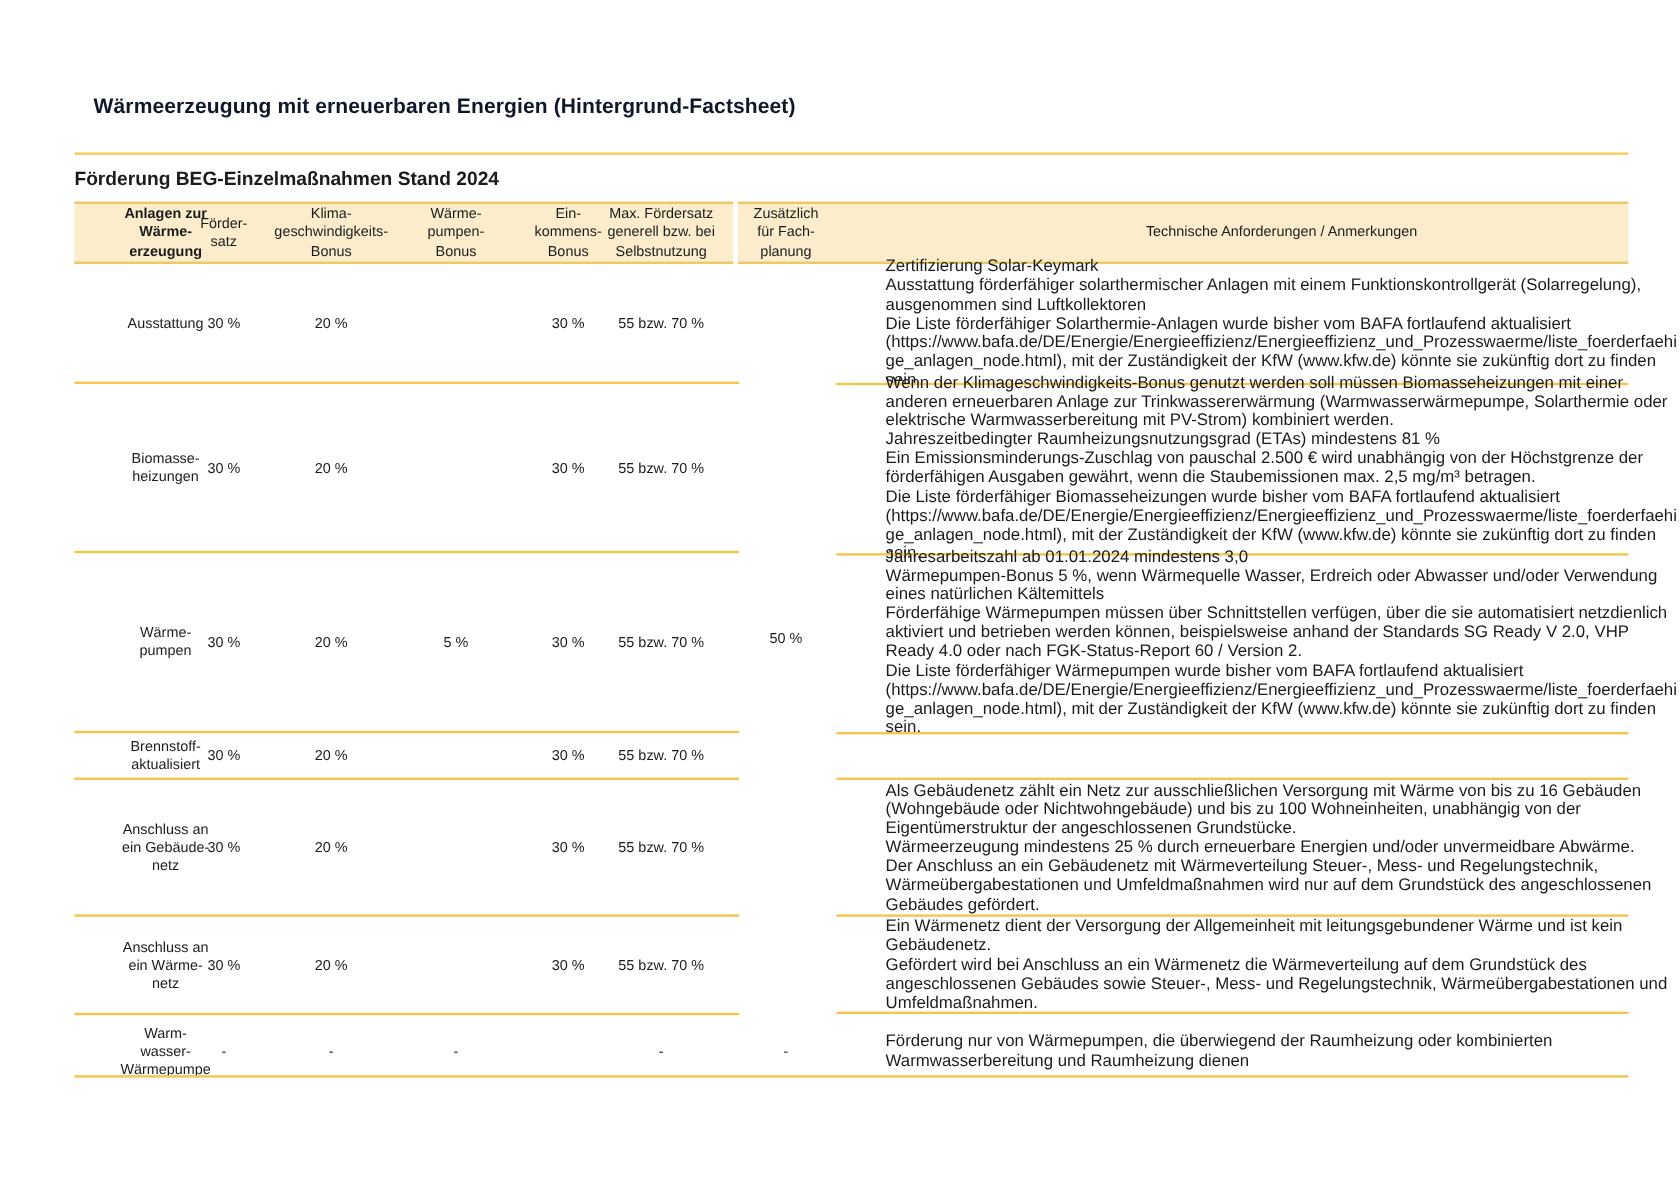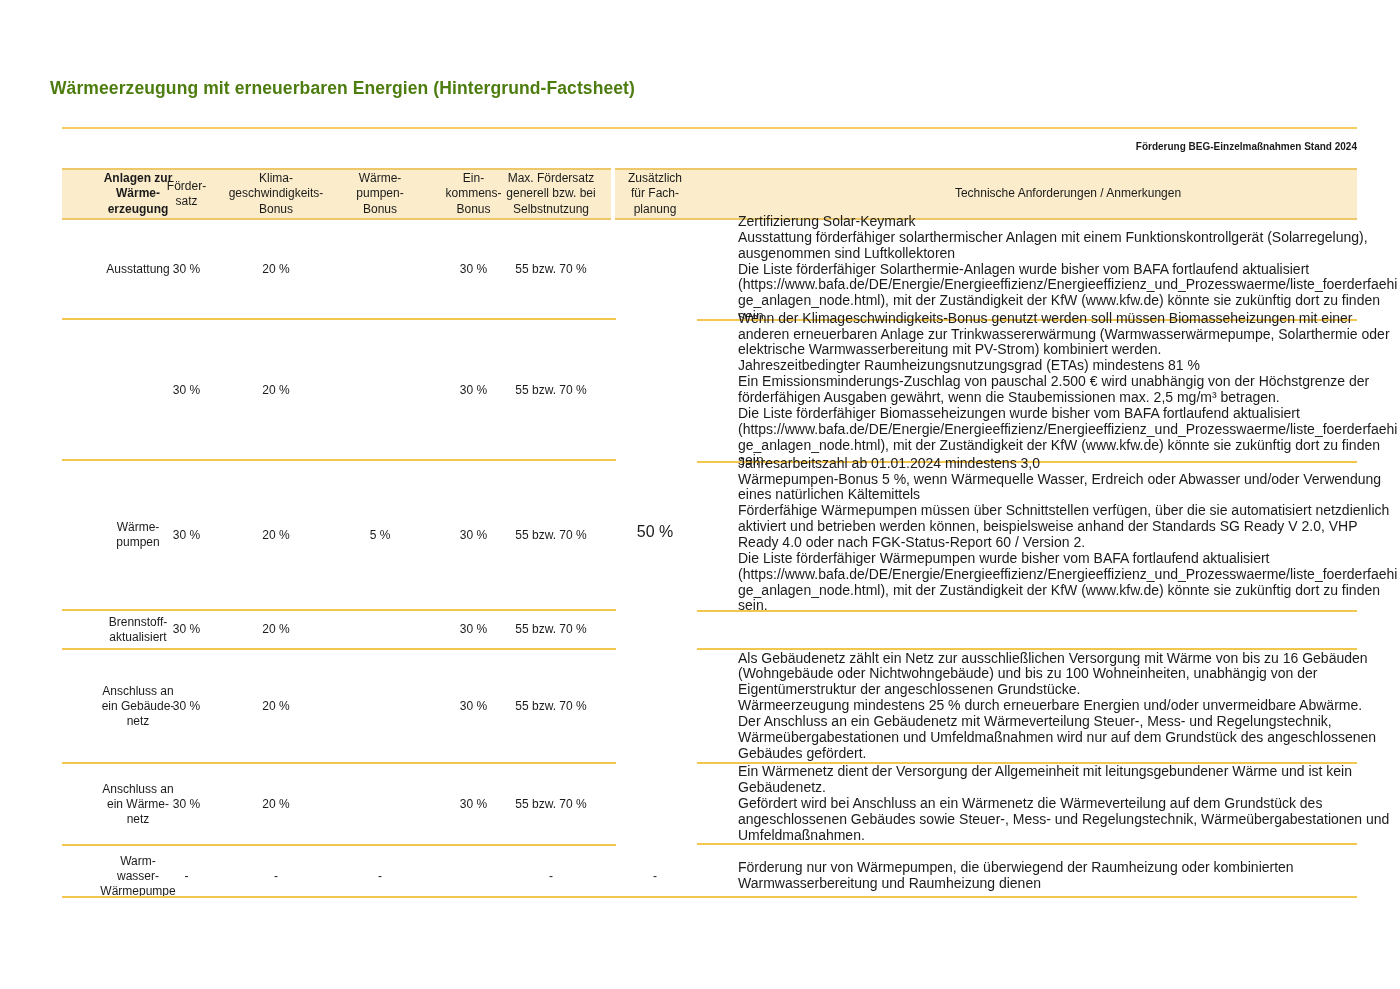--- a/index.html
+++ b/index.html
@@ -3,22 +3,22 @@
 <meta charset="utf-8">
 <style>
   html,body{margin:0;padding:0;background:#ffffff;}
   body{
     width:1400px;height:989px;position:relative;overflow:hidden;
     font-family:"Liberation Sans", sans-serif;color:#1b1b1b;
     -webkit-font-smoothing:antialiased;
   }
   .abs{position:absolute;}
   
-  .title{left:50px;top:78px;font-size:17.5px;font-weight:700;color:#4d7c0f;letter-spacing:0.1px;}
-  .caption{left:62px;top:141px;width:1295px;text-align:right;font-size:10px;font-weight:700;}
+  .title{left:78px;top:78px;font-size:17.5px;font-weight:700;color:#0f172a;letter-spacing:0.1px;}
+  .caption{left:62px;top:141px;width:1295px;text-align:left;font-size:16px;font-weight:700;}
   
   .hline{height:2px;background:#f3c64e;}
   .line-top{left:62px;top:127px;width:1295px;background:#f6cd5e;}
   .line-bottom{left:62px;top:896px;width:1295px;}
   .sep-l{left:62px;width:554px;}
   .sep-r{left:697px;width:660px;}
   
   .hband{top:168px;height:52px;background:#fbedcb;border-top:2px solid #eec868;border-bottom:2px solid #eec868;box-sizing:border-box;}
   .hband-left{left:62px;width:549px;}
   .hband-right{left:615px;width:742px;}
@@ -41,21 +41,21 @@
   .row{left:0;width:1400px;}
   .cell{
     position:absolute;top:0;height:100%;display:flex;align-items:center;justify-content:center;
     text-align:center;font-size:12px;line-height:15px;white-space:pre-line;
   }
   .tech{
     justify-content:flex-start;text-align:left;font-size:14px;line-height:15.85px;
     white-space:pre-line;overflow-wrap:anywhere;
   }
   
-  .merged{left:615px;width:80px;top:221px;height:622px;display:flex;align-items:center;justify-content:center;font-size:16px;}
+  .merged{left:615px;width:80px;top:221px;height:622px;display:flex;align-items:center;justify-content:center;font-size:12px;}
 </style>
 </head>
 <body>
 
 <div class="abs title">Wärmeerzeugung mit erneuerbaren Energien (Hintergrund-Factsheet)</div>
 <div class="abs hline line-top"></div>
 <div class="abs caption">Förderung BEG-Einzelmaßnahmen Stand 2024</div>
 
 <div class="abs hband hband-left"></div>
 <div class="abs hband hband-right"></div>
@@ -91,20 +91,22 @@
   <div class="cell c5">30 %</div>
   <div class="cell c6">55 bzw. 70 %</div>
   <div class="cell c8 tech">Zertifizierung Solar-Keymark
 Ausstattung förderfähiger solarthermischer Anlagen mit einem Funktionskontrollgerät (Solarregelung), ausgenommen sind Luftkollektoren
 Die Liste förderfähiger Solarthermie-Anlagen wurde bisher vom BAFA fortlaufend aktualisiert (https://www.bafa.de/DE/Energie/Energieeffizienz/Energieeffizienz_und_Prozesswaerme/liste_foerderfaehige_anlagen_node.html), mit der Zuständigkeit der KfW (www.kfw.de) könnte sie zukünftig dort zu finden sein.</div>
 </div>
 <div class="abs hline sep-l" style="top:318px"></div>
 <div class="abs hline sep-r" style="top:319px"></div>
 
 <div class="abs row" style="top:320px;height:140px;">
+  <div class="cell c1">Biomasse-
+heizungen</div>
   <div class="cell c2">30 %</div>
   <div class="cell c3">20 %</div>
   <div class="cell c4"></div>
   <div class="cell c5">30 %</div>
   <div class="cell c6">55 bzw. 70 %</div>
   <div class="cell c8 tech">Wenn der Klimageschwindigkeits-Bonus genutzt werden soll müssen Biomasseheizungen mit einer anderen erneuerbaren Anlage zur Trinkwassererwärmung (Warmwasserwärmepumpe, Solarthermie oder elektrische Warmwasserbereitung mit PV-Strom) kombiniert werden.
 Jahreszeitbedingter Raumheizungsnutzungsgrad (ETAs) mindestens 81 %
 Ein Emissionsminderungs-Zuschlag von pauschal 2.500 € wird unabhängig von der Höchstgrenze der förderfähigen Ausgaben gewährt, wenn die Staubemissionen max. 2,5 mg/m³ betragen.
 Die Liste förderfähiger Biomasseheizungen wurde bisher vom BAFA fortlaufend aktualisiert (https://www.bafa.de/DE/Energie/Energieeffizienz/Energieeffizienz_und_Prozesswaerme/liste_foerderfaehige_anlagen_node.html), mit der Zuständigkeit der KfW (www.kfw.de) könnte sie zukünftig dort zu finden sein.</div>
 </div>

